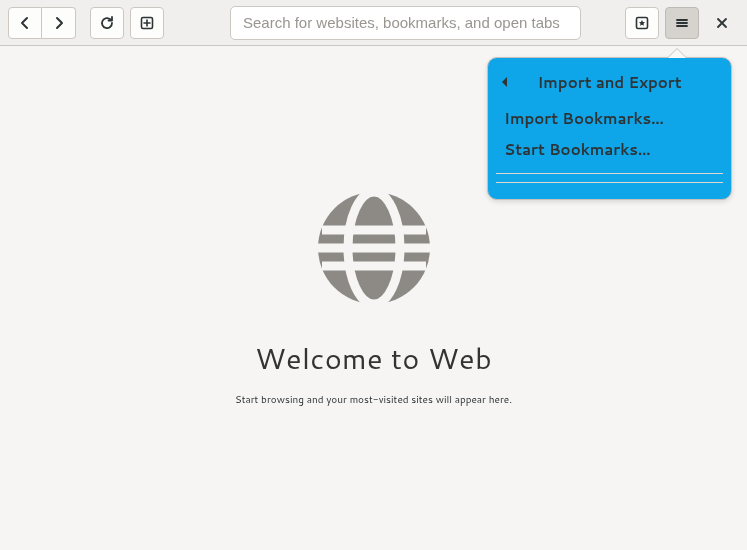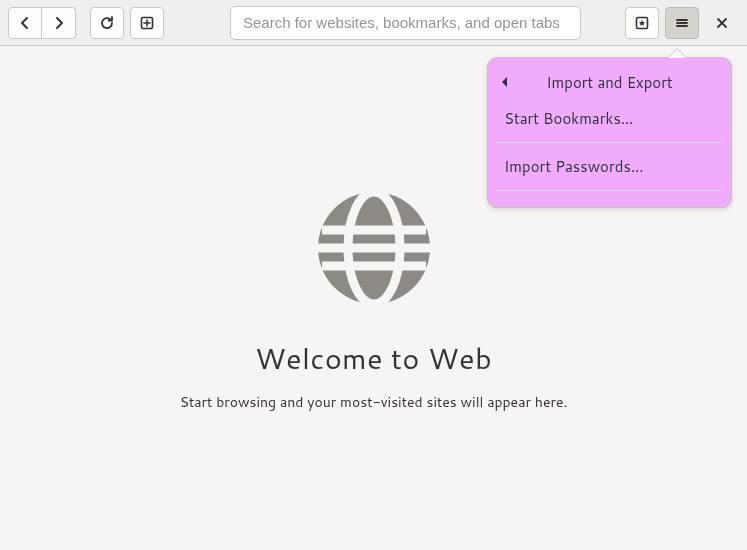--- a/index.html
+++ b/index.html
@@ -62,33 +62,34 @@
     color: #8d8a85;
   }
   .welcome-title {
     font-size: 29px;
     font-weight: 300;
     color: #333;
     margin-top: 26px;
     letter-spacing: 0.3px;
   }
   .welcome-sub {
-    font-size: 14px;
+    font-size: 10px;
     color: #2e3436;
     margin-top: 14px;
   }
   .popover {
     position: absolute;
     top: 57px; left: 487px;
     width: 245px;
-    background: #f0abfc;
+    background: #0ea5e9;
     border: 1px solid #c6c1bb;
     border-radius: 10px;
     box-shadow: 0 2px 5px rgba(0,0,0,0.12);
     padding: 8px;
+    font-weight: bold;
   }
   .popover::before {
     content: "";
     position: absolute;
     top: -10px; left: 179px;
     border: 10px solid transparent;
     border-bottom-color: #c6c1bb;
     border-top: none;
   }
   .popover::after {
@@ -213,17 +214,17 @@
   <div class="pop-header">
     <div class="pop-back">
       <span>
         <svg width="10" height="12" viewBox="0 0 10 12">
             <path d="M7 1 L2 6 L7 11 Z" fill="#2e3436"></path>
           </svg>
       </span>
     </div>
     <div class="pop-title">Import and Export</div>
   </div>
+  <div class="pop-item">Import Bookmarks…</div>
   <div class="pop-item">Start Bookmarks…</div>
   <div class="pop-sep"></div>
-  <div class="pop-item">Import Passwords…</div>
   <div class="pop-sep"></div>
 </div>
 
 </body></html>

